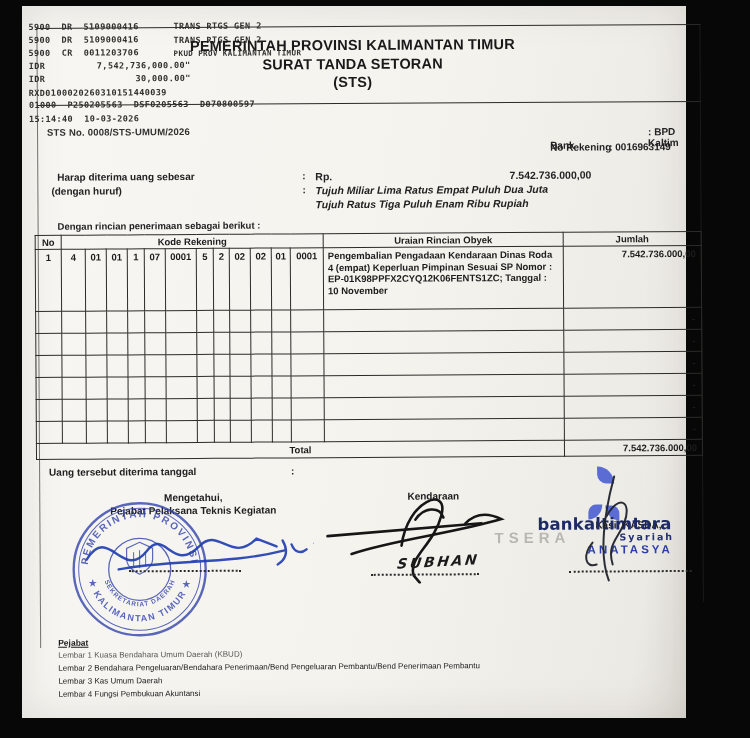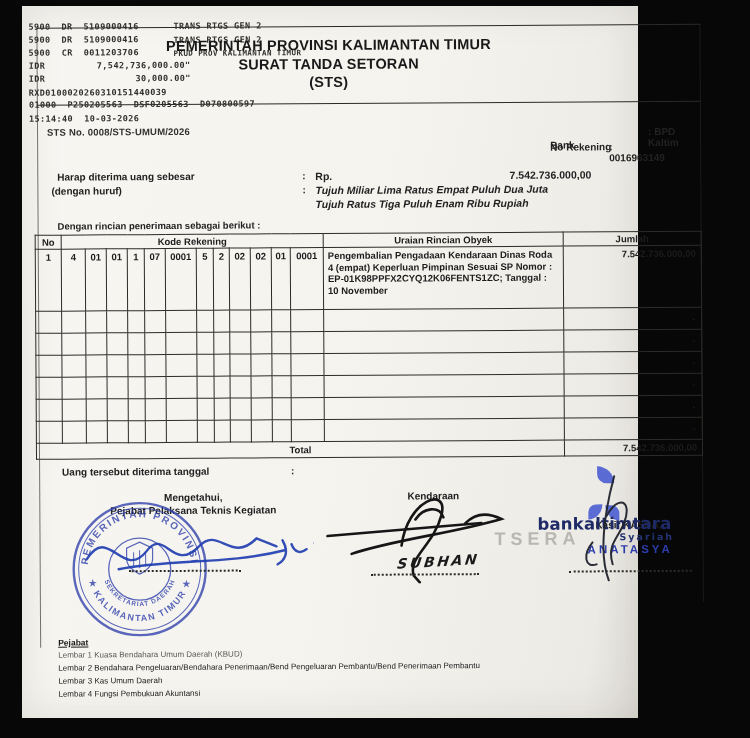--- a/index.html
+++ b/index.html
@@ -1,20 +1,20 @@
 <!DOCTYPE html>
 <html><head>
 <meta charset="utf-8">
 <style>
   * { margin:0; padding:0; box-sizing:border-box; }
   html,body { width:750px; height:738px; }
   body { background:#070707; position:relative; font-family:"Liberation Sans", sans-serif; overflow:hidden; }
 
   .page {
-    position:absolute; left:22px; top:6px; width:616px; height:712px;
+    position:absolute; left:22px; top:6px; width:664px; height:712px;
     background:linear-gradient(100deg,#f7f6f2 0%, #f4f3ee 55%, #eceae5 92%, #dddbd5 100%);
     box-shadow: inset 0 0 40px rgba(120,115,105,.18);
   }
   .tilt { position:absolute; inset:0; transform:rotate(-0.35deg); transform-origin:50% 40%; }
 
   .abs { position:absolute; }
   .pre { white-space:pre; }
 
   
   .dm { font-family:"DejaVu Sans Mono", monospace; font-size:8.5px; font-weight:700; color:#30302e; letter-spacing:.4px; }
@@ -33,21 +33,21 @@
   table.sts td.kode { text-align:center; font-weight:700; padding-top:2px; }
   table.sts td.uraian { font-weight:700; line-height:11.5px; padding:2px 4px; }
   table.sts td.jumlah { text-align:right; font-weight:700; padding:2px 5px 0 2px; }
   table.sts td.dash { text-align:right; font-weight:700; padding-right:6px; vertical-align:middle; }
   table.sts tr.total-row td { font-weight:700; vertical-align:middle; height:16px; }
 
   .sig-title { font-size:10px; font-weight:600; color:#202020; text-align:center; }
   .dotline { position:absolute; border-bottom:2px dotted #2a2a2a; height:0; }
 
   .hand { font-family:"DejaVu Sans", sans-serif; font-style:italic; font-weight:700; letter-spacing:2.5px; transform:skewX(-10deg) rotate(-3deg); color:#1b1b1b; }
-  .watermark { color:#b9b7b2; font-weight:700; letter-spacing:5px; font-size:18px; }
+  .watermark { color:#b9b7b2; font-weight:700; letter-spacing:5px; font-size:15px; }
 
   .bk-name { font-family:"DejaVu Sans", sans-serif; font-weight:700; color:#1d2a66; font-size:16.5px; letter-spacing:.2px; }
   .bk-sy { font-family:"DejaVu Sans", sans-serif; font-weight:700; color:#233271; font-size:9.5px; letter-spacing:2px; }
   .bk-person { color:#2b3cab; font-weight:700; font-size:11.5px; letter-spacing:3px; }
   .petal { position:absolute; background:#4a5ed2; opacity:.9; }
 
   .temb { font-size:8px; color:#222; font-weight:500; }
   .temb-title { font-size:8.5px; font-weight:700; text-decoration:underline; color:#1b1b1b; }
 
   .vline { position:absolute; width:0; border-left:1.4px solid rgba(45,45,42,.65); }
@@ -250,21 +250,21 @@
             <td></td>
       <td class="dash">-</td>
     </tr>
   <tr class="total-row">
         <td colspan="14" style="text-align:center;">Total</td>
         <td class="jumlah" style="vertical-align:middle; padding-top:0;">7.542.736.000,00</td>
       </tr>
     </tbody>
   </table>
 
-  <div class="abs lbl" style="left:39px; top:459px;">Uang tersebut diterima tanggal</div>
+  <div class="abs lbl" style="left:26px; top:459px;">Uang tersebut diterima tanggal</div>
   <div class="abs lbl" style="left:268px; top:459px;">:</div>
 
   <div class="abs sig-title" style="left:60px; top:485px; width:220px;">Mengetahui,</div>
   <div class="abs sig-title" style="left:60px; top:498px; width:220px;">Pejabat Pelaksana Teknis Kegiatan</div>
 
   <svg class="abs" width="150" height="150" viewBox="0 0 150 150" style="left:41px; top:487px; opacity:.8;">
     <g stroke="#3343ac" fill="none">
       <circle cx="75" cy="75" r="66" stroke-width="2.4"></circle>
       <circle cx="75" cy="75" r="61" stroke-width="1"></circle>
       <circle cx="75" cy="75" r="31" stroke-width="1.3"></circle>

